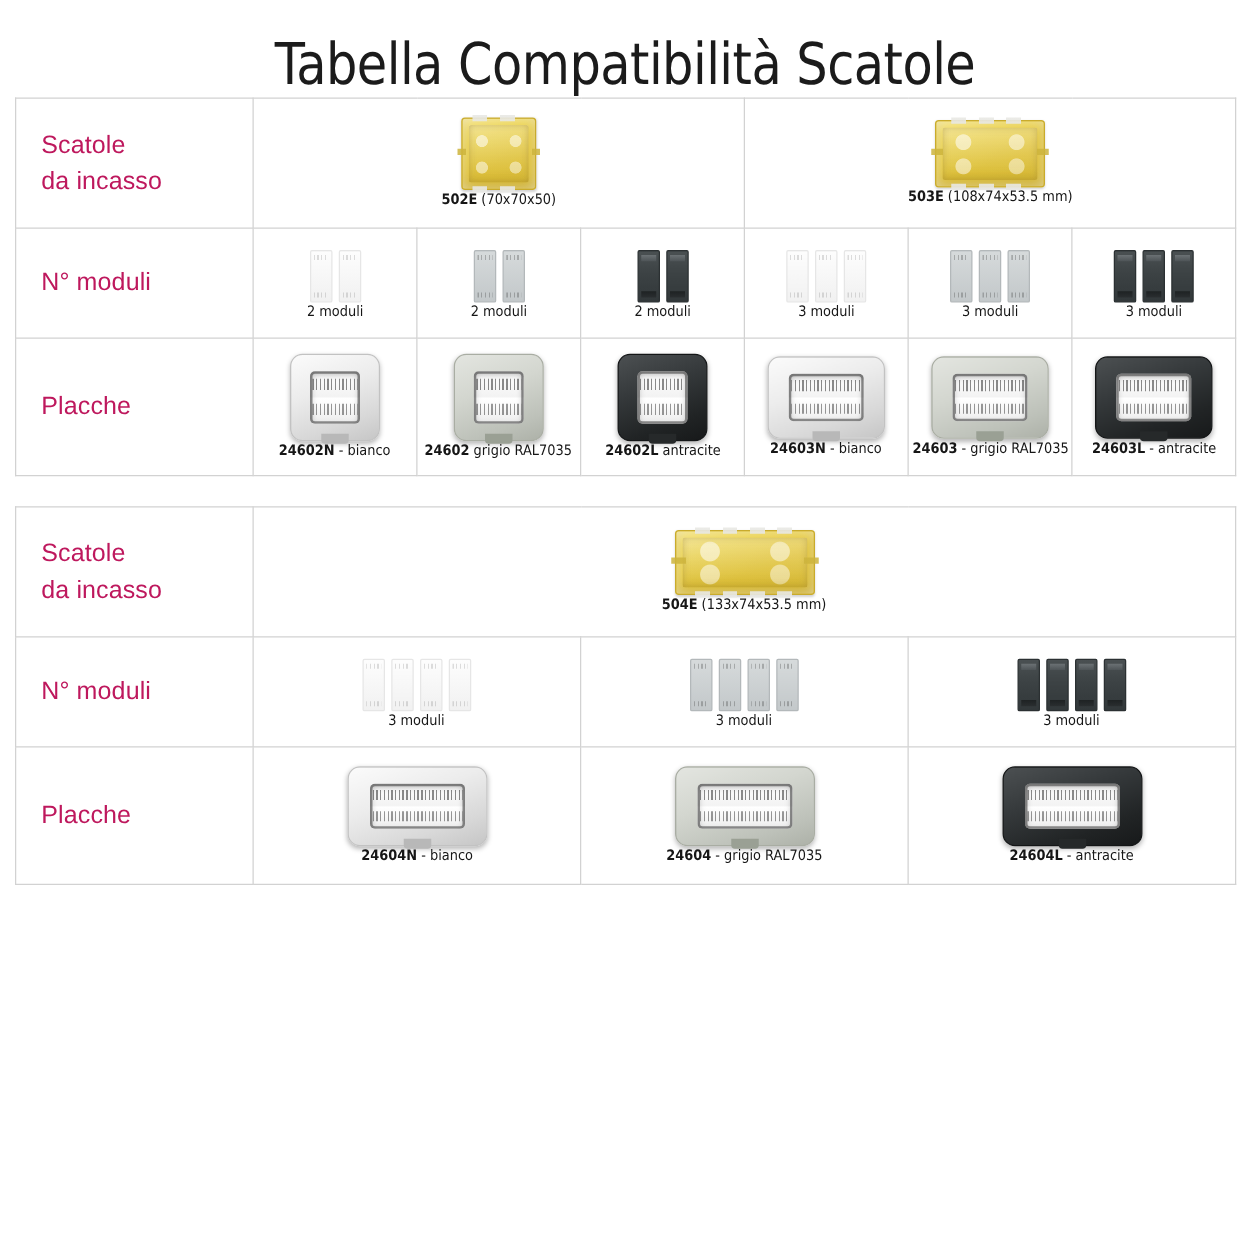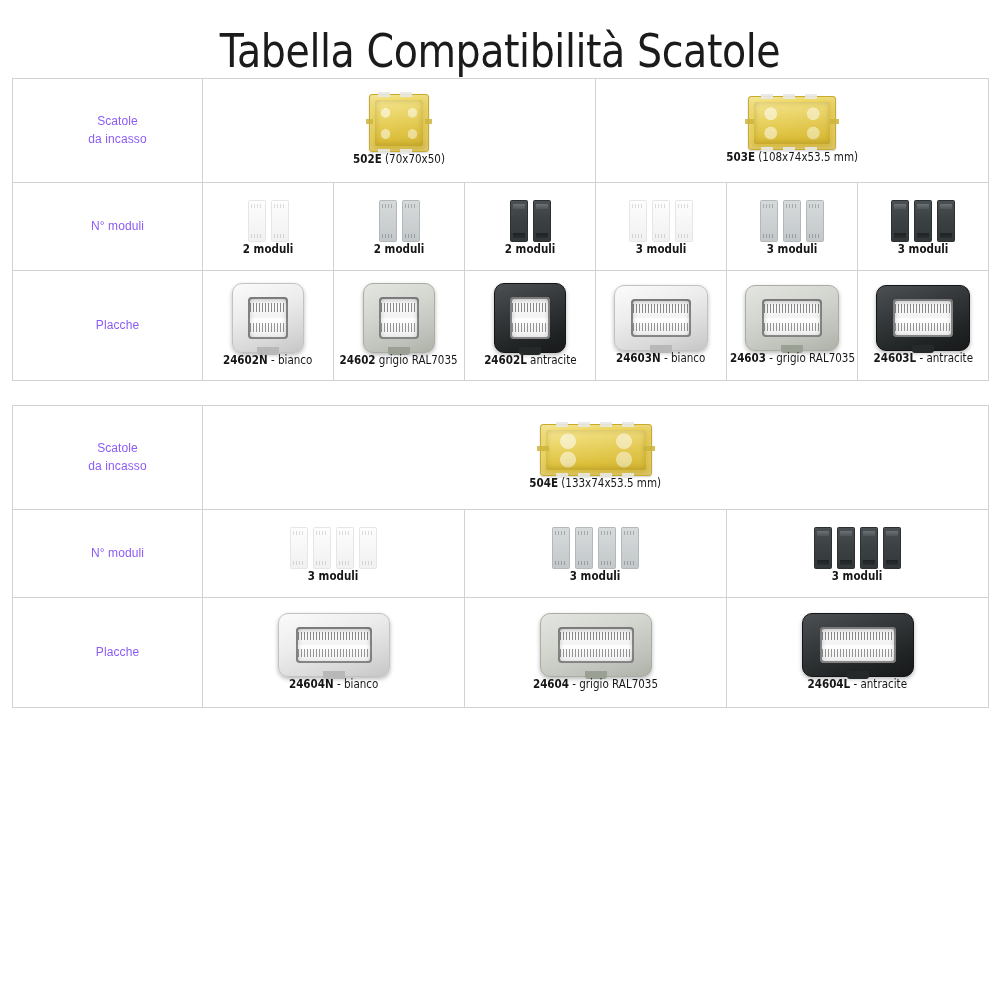--- a/index.html
+++ b/index.html
@@ -35,27 +35,26 @@
     border-collapse: collapse;
     table-layout: fixed;
     background: #fff;
   }
   .ctable td {
     border: 1px solid #d2d2d2;
     vertical-align: middle;
     padding: 0;
   }
   .rowlabel {
-    color: #8b5cf6;
-    font-size: 12px;
+    color: #be185d;
+    font-size: 20px;
     line-height: 1.45;
     padding-left: 20px !important;
     font-weight: 400;
     letter-spacing: 0.1px;
-    text-align: center;
   }
   .rowlabel span { display: block; }
 
   .cell-inner {
     display: flex;
     flex-direction: column;
     align-items: center;
     justify-content: flex-end;
     height: 100%;
     box-sizing: border-box;
@@ -70,21 +69,21 @@
   }
   .caption b { font-weight: 700; }
   .caption i { font-style: normal; font-weight: 400; }
 
   
   .r-box  { height: 104px; }
   .r-mod  { height: 88px; }
   .r-plac { height: 110px; }
 
   .box-cell  .cell-inner { padding: 6px 4px 7px; justify-content: flex-start; }
-  .mod-cell  .cell-inner { padding: 8px 4px 6px; justify-content: center; font-weight: bold; }
+  .mod-cell  .cell-inner { padding: 8px 4px 6px; justify-content: center; }
   .plac-cell .cell-inner { padding: 6px 4px 7px; justify-content: space-between; }
 
   
   .ybox {
     position: relative;
     background: linear-gradient(160deg,#f4e27a 0%,#ecd452 28%,#e3c53a 62%,#d9bb35 100%);
     border: 1px solid #c9ab2c;
     border-radius: 3px;
     box-shadow: inset 0 0 10px rgba(255,255,255,.55),
                 inset 0 -5px 9px rgba(160,130,20,.35),

